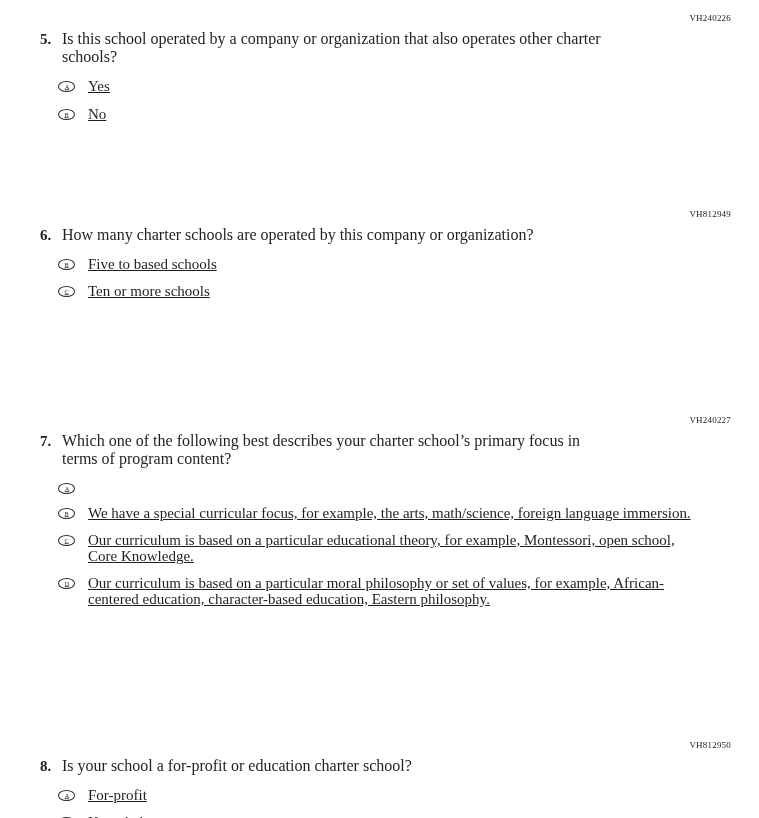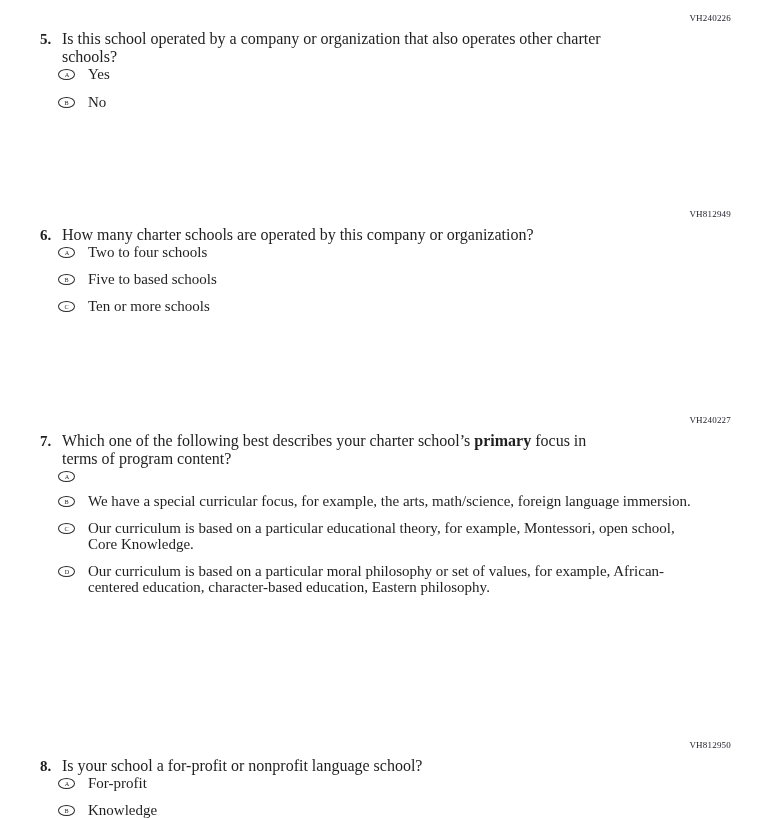--- a/index.html
+++ b/index.html
@@ -42,25 +42,27 @@
     font-weight: bold;
     font-size: 15px;
     line-height: 18px;
     width: 22px;
     flex: 0 0 22px;
   }
   .qtext {
     font-size: 16px;
     line-height: 18px;
   }
-  .qtext .bold { font-weight: bold; }
+  .qtext .bold { font-weight: normal; }
   .w540 { max-width: 540px; }
   .w555 { max-width: 555px; }
   .options {
+    margin-top: 12px;
     padding-left: 58px;
+    text-decoration: underline;
   }
   .option {
     display: flex;
     align-items: flex-start;
     margin-bottom: 11px;
     cursor: pointer;
   }
   .q5 .option + .option { margin-top: 12px; }
   .oval {
     flex: 0 0 17px;
@@ -117,26 +119,20 @@
 
   <section class="question q6">
     <div class="code">VH812949</div>
     <div class="qrow">
       <span class="qnum">6.</span>
       <div class="qtext">How many charter schools are operated by this company or organization?</div>
     </div>
     <div class="options">
       <div class="option">
         <span class="oval">
-            <span>A</span>
-          </span>
-        <span class="olabel">Two to four schools</span>
-      </div>
-      <div class="option">
-        <span class="oval">
             <span>B</span>
           </span>
         <span class="olabel">Five to based schools</span>
       </div>
       <div class="option">
         <span class="oval">
             <span>C</span>
           </span>
         <span class="olabel">Ten or more schools</span>
       </div>
@@ -173,21 +169,21 @@
           </span>
         <span class="olabel">Our curriculum is based on a particular moral philosophy or set of values, for example, African-centered education, character-based education, Eastern philosophy.</span>
       </div>
     </div>
   </section>
 
   <section class="question q8">
     <div class="code">VH812950</div>
     <div class="qrow">
       <span class="qnum">8.</span>
-      <div class="qtext">Is your school a for-profit or nonprofit language school?</div>
+      <div class="qtext">Is your school a for-profit or education charter school?</div>
     </div>
     <div class="options">
       <div class="option">
         <span class="oval">
             <span>A</span>
           </span>
         <span class="olabel">For-profit</span>
       </div>
       <div class="option">
         <span class="oval">

